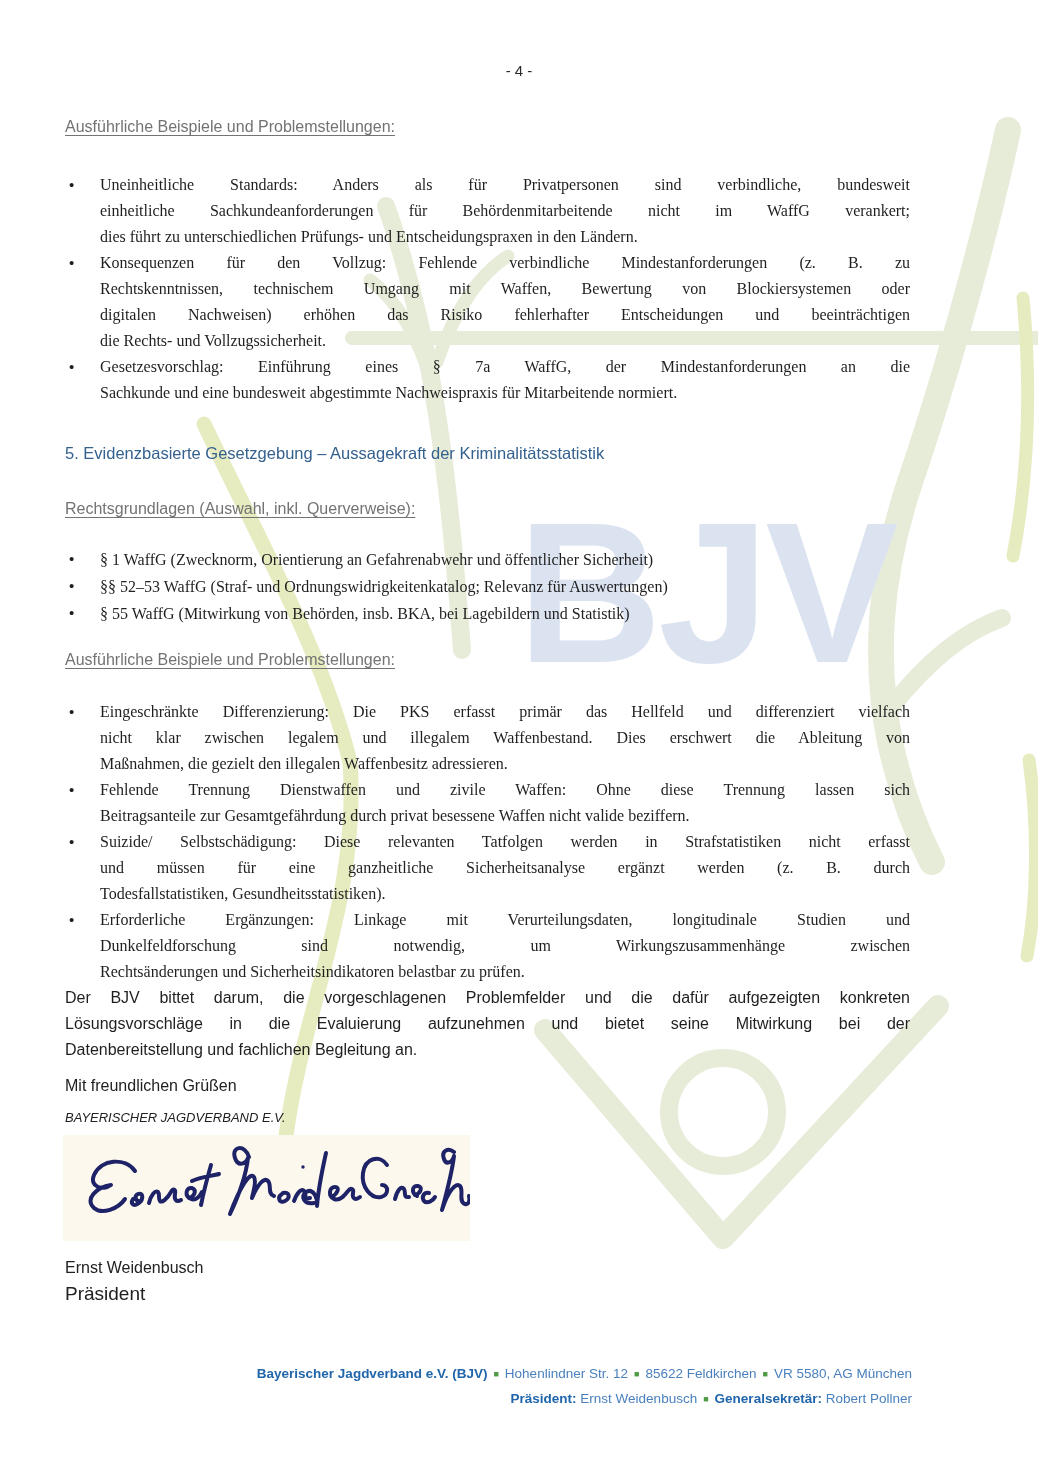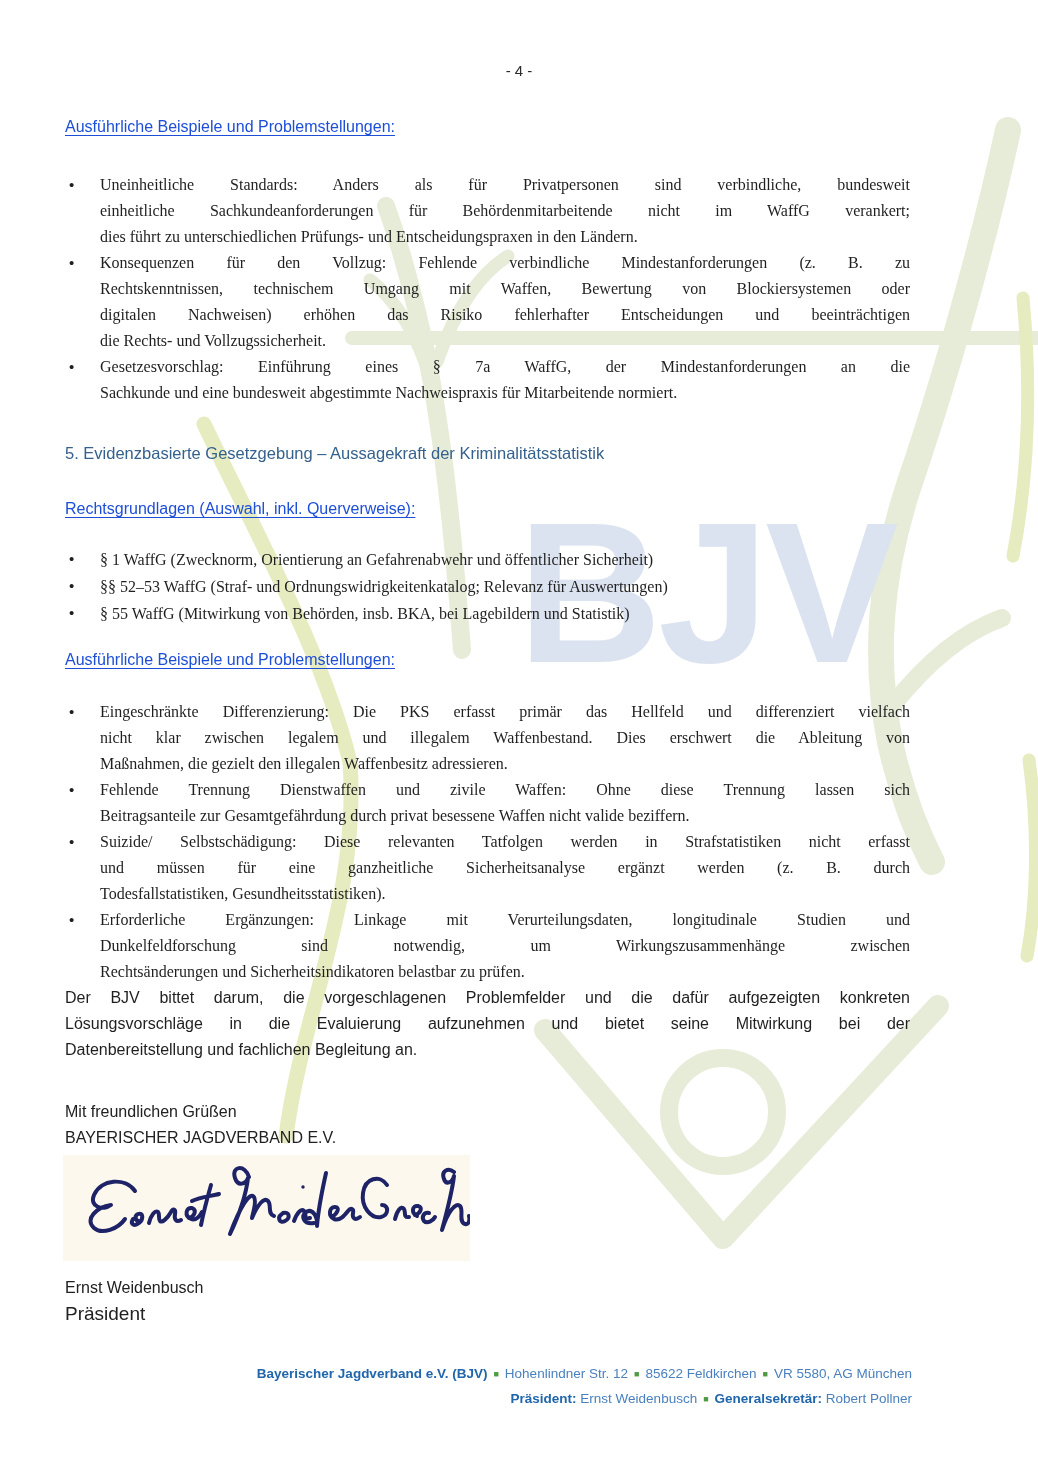--- a/index.html
+++ b/index.html
@@ -12,43 +12,43 @@
     color:#212121;
     overflow:hidden;
   }
   .watermark { position:absolute; left:0; top:0; width:1038px; height:1467px; z-index:0; pointer-events:none; }
   .content { position:relative; z-index:1; padding:0 128px 0 65px; }
 
   .pagenum { position:absolute; top:62px; left:0; width:1038px; text-align:center;
              font-size:15px; color:#2b2b2b; z-index:1; }
 
   .h-underline { font-size:16px; line-height:22px; text-decoration:underline;
-                 text-underline-offset:3px; color:#1d4ed8; }
+                 text-underline-offset:3px; color:#737373; }
   #examples-heading-1 { margin-top:116px; }
   .heading-blue { margin-top:36px; font-size:16.5px; line-height:22px; color:#35618e; }
   #legal-basis-heading { margin-top:34px; }
   #examples-heading-2 { margin-top:22px; }
 
   .bullets { margin-top:0; }
   #standards-bullets { margin-top:34px; }
   #legal-bullets { margin-top:26px; }
   #statistics-bullets { margin-top:28px; }
 
   .bullet { display:flex; }
   .dot { width:31px; flex:0 0 31px; padding-left:4px; font-size:15px; line-height:26px; color:#1f1f1f; }
   .blines { flex:1; min-width:0;font-family:Liberation Serif, serif; }
   .ln { font-size:16px; line-height:26px; text-align:justify; text-align-last:justify; color:#1f1f1f; }
   .ln.last { text-align-last:left; }
   .ln.plain { text-align:left; text-align-last:left; line-height:27px; }
 
   .para { }
   .para .ln { }
 
-  .salutation { margin-top:36px; font-size:16px; line-height:26px; }
-  .orgname { font-size:16px; line-height:26px; }
+  .salutation { margin-top:10px; font-size:16px; line-height:26px; }
+  .orgname { margin-top:6px; font-size:13px; line-height:26px;font-style:italic; }
 
   .sigbox { margin-top:4px; margin-left:-2px; width:407px; height:106px;
             background:#fcf8ed; }
   .signer-name { margin-top:14px; font-size:16px; line-height:26px; }
   .signer-title { font-size:19px; line-height:26px; }
 
   .footer { position:absolute; top:1362px; left:0; width:912px; text-align:right;
             font-size:13.5px; line-height:23px; color:#4a80bd; z-index:1; }
   .footer .fb { font-weight:bold; color:#2166ab; }
   .footer .sq { color:#4f9b43; font-size:9px; display:inline-block;

